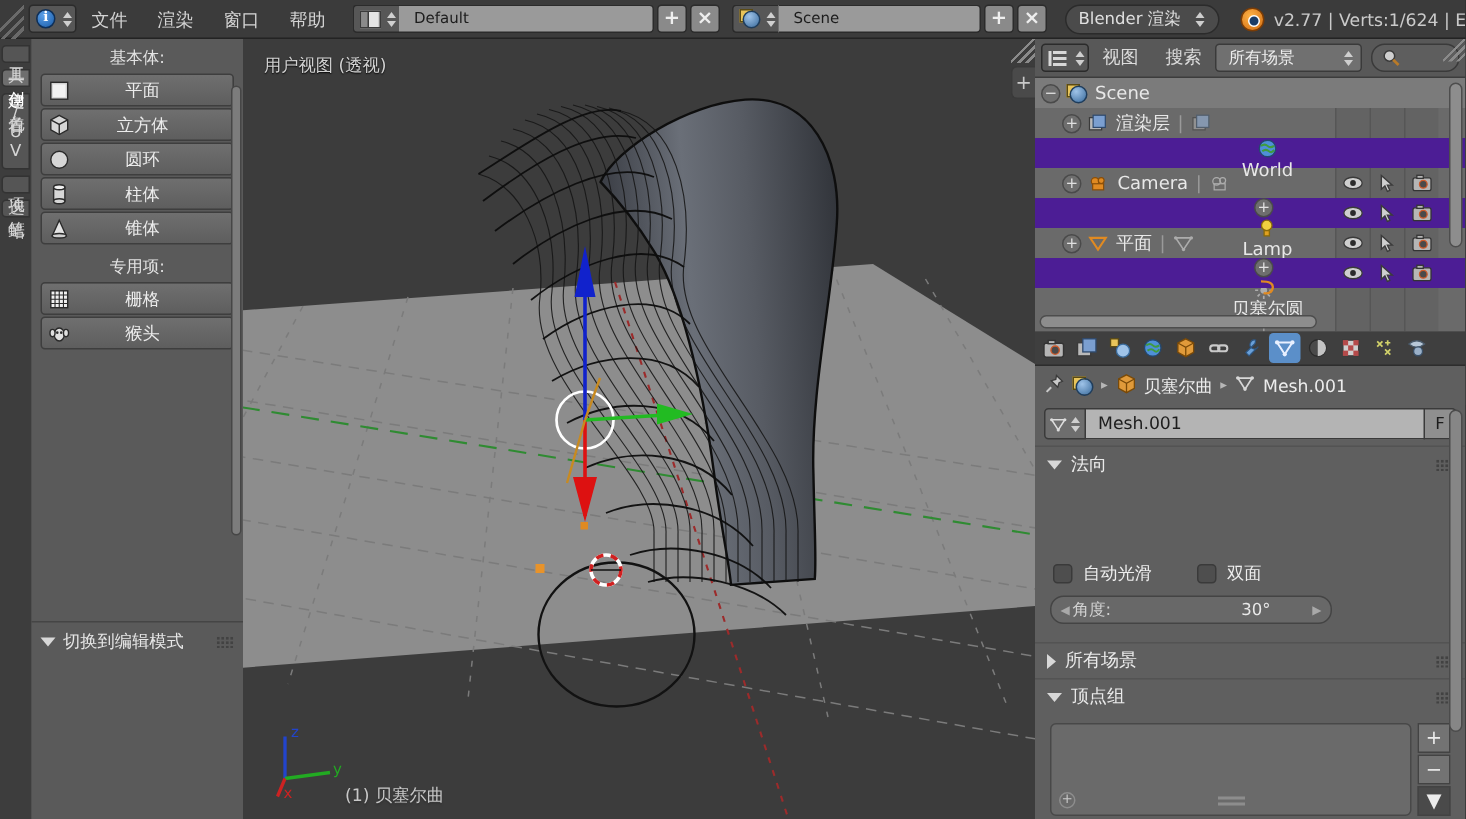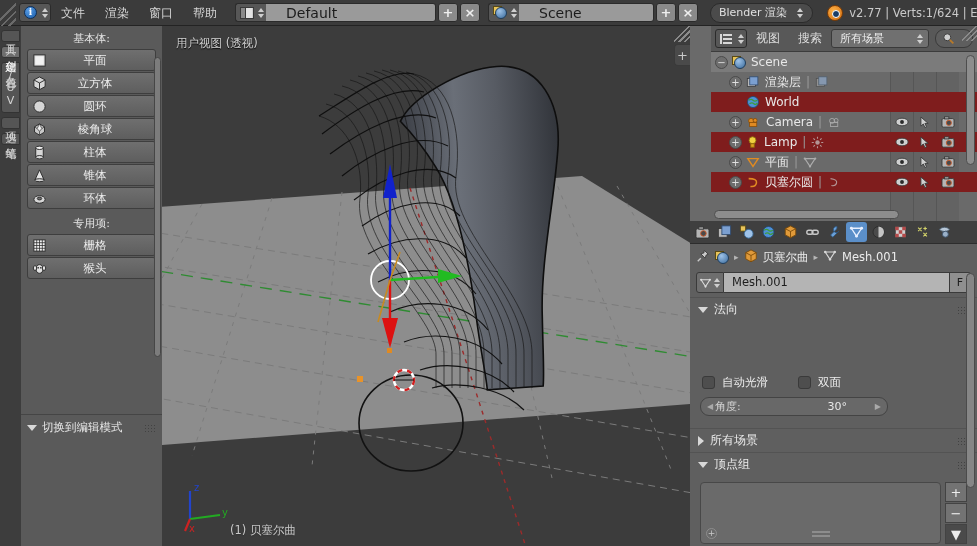--- a/index.html
+++ b/index.html
@@ -78,21 +78,21 @@
     width: 0; height: 0; border-left: 3px solid transparent; border-right: 3px solid transparent;
   }
   .spin i:first-child { border-bottom: 4px solid #cfcfcf; }
   .spin i:last-child { border-top: 4px solid #cfcfcf; }
   .menu-item {
     padding: 0 10px; height: 26px; line-height: 26px; color: #d4d4d4; cursor: default;
     font-size: 12px;
   }
   .field-text {
     height: 19px; line-height: 18px; background: #9a9a9a; color: #1c1c1c;
-    border: 1px solid #2b2b2b; border-left: none; padding: 0 20px; font-size: 14px;
+    border: 1px solid #2b2b2b; border-left: none; padding: 0 10px; font-size: 10px;
     min-width: 150px; border-radius: 0 3px 3px 0;
   }
   .sqbtn {
     width: 20px; height: 19px; background: #8a8a8a; border: 1px solid #2b2b2b;
     display:flex; align-items:center; justify-content:center; color:#eee;
     font-size: 13px; font-weight: bold; margin-left: 2px; border-radius: 3px;
   }
   .dd-btn {
     height: 20px; background: #4b4b4b; border: 1px solid #2b2b2b; border-radius: 10px;
     display: flex; align-items: center; padding: 0 8px; color: #e0e0e0; font-size: 11px;
@@ -180,21 +180,21 @@
     position: absolute; right: 0; top: 0; width: 16px; height: 16px; z-index: 7;
     background: linear-gradient(135deg, transparent 45%, #8a8a8a 45%, #8a8a8a 52%, transparent 52%,
                 transparent 62%, #8a8a8a 62%, #8a8a8a 69%, transparent 69%,
                 transparent 79%, #8a8a8a 79%, #8a8a8a 86%, transparent 86%);
   }
   .axis-gizmo { position:absolute; left: 14px; bottom: 12px; width: 60px; height: 55px; z-index: 6; }
 
   
   .outliner {
     position: absolute; left: 690px; top: 26px; width: 287px; height: 195px;
-    background: #6a6a6a; overflow: hidden; padding-left: 21px;
+    background: #6a6a6a; overflow: hidden;
   }
   .ol-hdr {
     height: 26px; background: #585858; display: flex; align-items: center;
     padding-left: 4px; gap: 0px; border-bottom: 1px solid #3c3c3c;
   }
   .ic-outl {
     width: 13px; height: 12px; position: relative;
   }
   .ic-outl::before {
     content:''; position:absolute; left:0; top:1px; width:2px; height:10px; background:#d8d8d8;
@@ -219,21 +219,21 @@
     background: linear-gradient(135deg, transparent 45%, #8a8a8a 45%, #8a8a8a 52%, transparent 52%,
                 transparent 62%, #8a8a8a 62%, #8a8a8a 69%, transparent 69%,
                 transparent 79%, #8a8a8a 79%, #8a8a8a 86%, transparent 86%);
   }
   .ol-body { position: relative; height: 169px; overflow: hidden; }
   .ol-row {
     display: flex; align-items: center; height: 20px; padding-left: 4px;
     position: relative; font-size: 12px; color: #e8e8e8;
   }
   .ol-row.sel { background: #7b7b7b; }
-  .ol-row.alt { background: #7f1d1d; }
+  .ol-row.alt { background: #4c1d95; flex-direction: column; }
   .ol-exp {
     width: 13px; height: 13px; border-radius: 50%; border: 1px solid #4a4a4a;
     background: #6e6e6e; color: #e0e0e0; font-size: 10px; line-height: 11px;
     text-align: center; flex: 0 0 13px;
   }
   .ol-name { margin-left: 5px; }
   .ol-sep { color: #9a9a9a; margin: 0 5px; }
   .ol-cols {
     position: absolute; right: 18px; top: 0; display: flex; height: 20px;
     align-items: center; gap: 0px;
@@ -440,30 +440,20 @@
       <div class="mbtn">
         <span class="mico">
             <svg width="15" height="15" viewBox="0 0 16 16">
               <circle cx="8" cy="8" r="6" fill="#d6d6d6" stroke="#2a2a2a"></circle>
             </svg>
           </span>
         <span class="lbl">圆环</span>
       </div>
 
 
-      <div class="mbtn">
-        <span class="mico">
-            <svg width="15" height="15" viewBox="0 0 16 16">
-              <path d="M8 2 13.3 5.2 13.3 10.8 8 14 2.7 10.8 2.7 5.2Z" fill="#c9c9c9" stroke="#2a2a2a"></path>
-              <path d="M8 2 5.5 7 8 10 10.5 7Z" fill="#efefef" stroke="#2a2a2a" stroke-width=".7"></path>
-              <path d="M2.7 5.2 5.5 7 M13.3 5.2 10.5 7 M8 10 8 14" stroke="#2a2a2a" stroke-width=".7" fill="none"></path>
-            </svg>
-          </span>
-        <span class="lbl">棱角球</span>
-      </div>
 
       <div class="mbtn">
         <span class="mico">
             <svg width="15" height="15" viewBox="0 0 16 16">
               <rect x="4" y="3" width="8" height="10" fill="#d6d6d6" stroke="#2a2a2a"></rect>
               <ellipse cx="8" cy="3" rx="4" ry="1.8" fill="#f0f0f0" stroke="#2a2a2a"></ellipse>
               <ellipse cx="8" cy="13" rx="4" ry="1.8" fill="#d6d6d6" stroke="#2a2a2a"></ellipse>
             </svg>
           </span>
         <span class="lbl">柱体</span>
@@ -472,29 +462,20 @@
       <div class="mbtn">
         <span class="mico">
             <svg width="15" height="15" viewBox="0 0 16 16">
               <path d="M8 2 13 13 3 13Z" fill="#e4e4e4" stroke="#2a2a2a"></path>
               <ellipse cx="8" cy="13" rx="5" ry="1.6" fill="#d0d0d0" stroke="#2a2a2a"></ellipse>
             </svg>
           </span>
         <span class="lbl">锥体</span>
       </div>
 
-      <div class="mbtn">
-        <span class="mico">
-            <svg width="15" height="15" viewBox="0 0 16 16">
-              <ellipse cx="8" cy="9" rx="6" ry="4" fill="#d6d6d6" stroke="#2a2a2a"></ellipse>
-              <ellipse cx="8" cy="8" rx="2.4" ry="1.5" fill="#6d6d6d" stroke="#2a2a2a"></ellipse>
-            </svg>
-          </span>
-        <span class="lbl">环体</span>
-      </div>
 
       <div class="tp-head" style="padding-top:6px;">专用项:</div>
 
       <div class="mbtn">
         <span class="mico">
             <svg width="15" height="15" viewBox="0 0 16 16">
               <rect x="2" y="2" width="12" height="12" fill="#efefef" stroke="#2a2a2a"></rect>
               <path d="M5 2V14 M8 2V14 M11 2V14 M2 5H14 M2 8H14 M2 11H14" stroke="#2a2a2a" stroke-width=".8"></path>
             </svg>
           </span>

